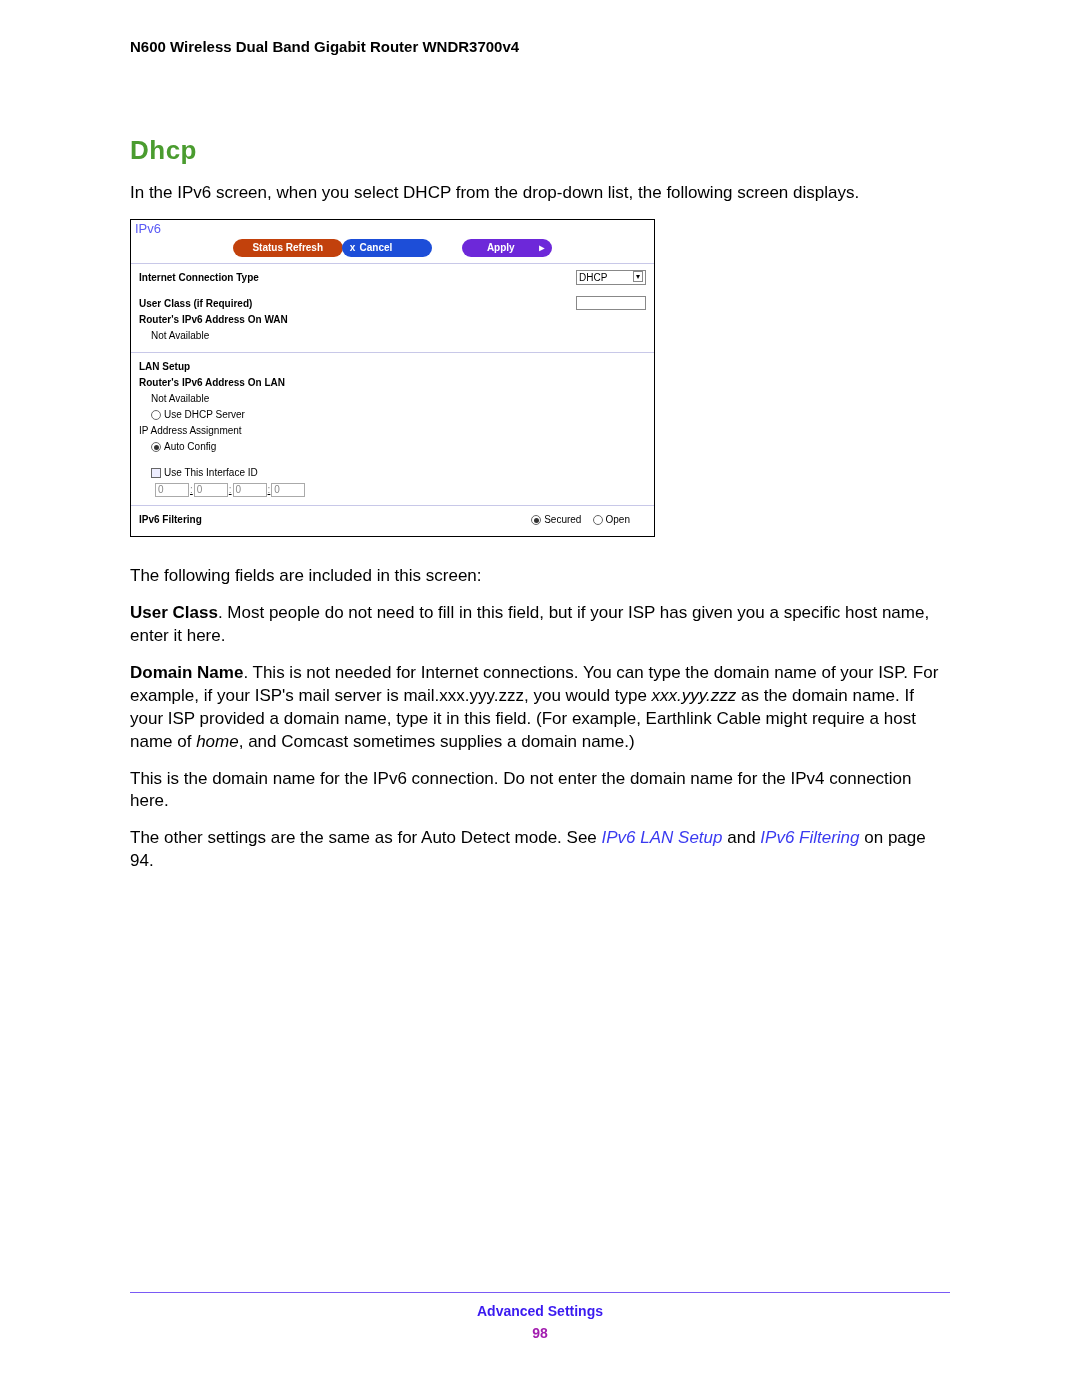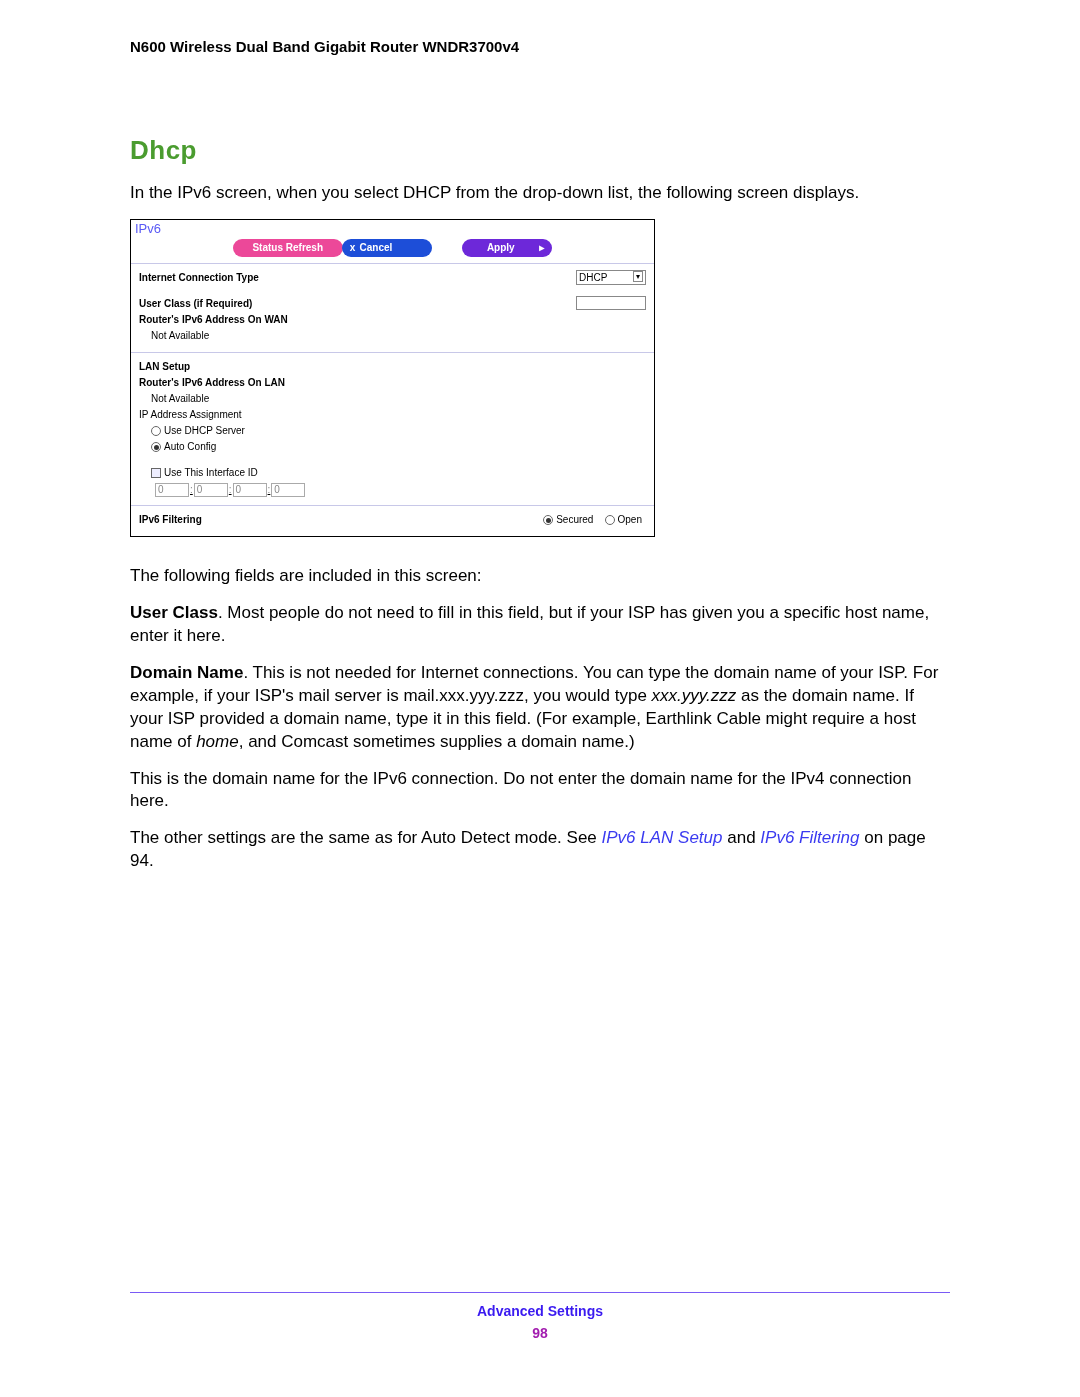--- a/index.html
+++ b/index.html
@@ -8,41 +8,41 @@
   .header-title { text-align: left; font-weight: bold; font-size: 15px; margin-bottom: 80px; }
   .section-title { color: #4a9c2f; font-size: 26px; font-weight: bold; margin-bottom: 16px; letter-spacing: 0.5px; }
   .body-text { font-size: 17px; line-height: 1.35; margin-bottom: 14px; }
   .body-text .bold { font-weight: bold; }
   .body-text .italic { font-style: italic; }
   .body-text .link { color: #3a3af0; font-style: italic; }
   .screenshot { border: 1px solid #000; width: 525px; margin: 10px 4px 28px 0; font-family: Arial, sans-serif; font-size: 10px; color: #000; }
   .ss-title { color: #5a5af5; font-size: 13px; padding: 1px 4px; }
   .ss-buttons { text-align: center; padding: 2px 0 6px 0; border-bottom: 1px solid #c8c8e8; }
   .ss-btn { display: inline-block; border-radius: 10px; height: 18px; line-height: 18px; color: #fff; font-size: 10px; font-weight: bold; vertical-align: middle; }
-  .ss-btn.refresh { background: #ec4899; width: 110px; margin-right: -4px; }
+  .ss-btn.refresh { background: #c2410c; width: 110px; margin-right: -4px; }
   .ss-btn.cancel { background: #1d4ed8; width: 90px; padding-left: 4px; text-align: left; }
   .ss-btn.cancel .x { display:inline-block; width:14px; text-align:center; }
   .ss-btn.apply { background: #6d28d9; width: 90px; margin-left: 28px; }
   .ss-btn.apply .arrow { float: right; margin-right: 8px; }
   .ss-section { padding: 6px 8px 8px 8px; border-bottom: 1px solid #c8c8e8; }
   .ss-section.last { border-bottom: none; }
   .ss-row { position: relative; line-height: 16px; }
   .ss-label-bold { font-weight: bold; font-size: 10px; }
   .ss-label { font-size: 10px; }
   .ss-indent { padding-left: 12px; font-size: 10px; }
   .ss-select { position: absolute; right: 0; top: 0; border: 1px solid #888; width: 70px; height: 15px; line-height: 13px; padding: 0 2px; font-size: 10px; background: #fff; }
   .ss-select .caret { float: right; border: 1px solid #888; width: 10px; height: 11px; text-align: center; line-height: 9px; font-size: 8px; margin-top: 0px; }
   .ss-input-sm { position: absolute; right: 0; top: 0; border: 1px solid #888; width: 70px; height: 14px; background: #fff; }
   .ss-radio { display: inline-block; width: 10px; height: 10px; border: 1px solid #666; border-radius: 50%; vertical-align: middle; margin-right: 3px; position: relative; }
   .ss-radio.checked::after { content:""; position:absolute; width:5px; height:5px; background:#333; border-radius:50%; top:1.5px; left:1.5px; }
   .ss-checkbox { display: inline-block; width: 10px; height: 10px; border: 1px solid #666; vertical-align: middle; margin-right: 3px; background:#eef; }
   .ss-ifid-row { padding-left: 16px; margin-top: 2px; text-decoration: underline; }
   .ss-ifid-box { display: inline-block; border: 1px solid #aaa; width: 34px; height: 14px; color: #888; font-size: 10px; padding: 0 2px; vertical-align: middle; }
   .ss-colon { color: #888; margin: 0 1px; }
-  .ss-right-opts { position: absolute; right: 4px; top: 0; font-size: 10px; white-space: nowrap; }
+  .ss-right-opts { position: absolute; right: 16px; top: 0; font-size: 10px; white-space: nowrap; }
   .footer { position: absolute; bottom: 56px; left: 130px; right: 130px; border-top: 1px solid #7a5af5; text-align: center; padding-top: 10px; }
   .footer-title { color: #3a1af0; font-weight: bold; font-size: 14px; }
   .footer-page { color: #a21caf; font-weight: bold; font-size: 14px; margin-top: 6px; }
 </style>
 </head>
 <body>
 
 <div class="page">
   <div class="header-title">N600 Wireless Dual Band Gigabit Router WNDR3700v4</div>
 
@@ -78,24 +78,24 @@
       <div class="ss-row">
         <span class="ss-label-bold">Router's IPv6 Address On WAN</span>
       </div>
       <div class="ss-row ss-indent">Not Available</div>
     </div>
 
     <div class="ss-section">
       <div class="ss-row ss-label-bold">LAN Setup</div>
       <div class="ss-row ss-label-bold">Router's IPv6 Address On LAN</div>
       <div class="ss-row ss-indent">Not Available</div>
-      <div class="ss-row ss-label">IP Address Assignment</div>
       <div class="ss-row ss-indent">
         <span class="ss-radio"></span><span>Use DHCP Server</span>
       </div>
+      <div class="ss-row ss-label">IP Address Assignment</div>
       <div class="ss-row ss-indent">
         <span class="ss-radio checked"></span><span>Auto Config</span>
       </div>
       <div style="height:10px"></div>
       <div class="ss-row ss-indent">
         <span class="ss-checkbox"></span><span>Use This Interface ID</span>
       </div>
       <div class="ss-ifid-row">
         <span class="ss-ifid-box">0</span><span class="ss-colon">:</span><span class="ss-ifid-box">0</span><span class="ss-colon">:</span><span class="ss-ifid-box">0</span><span class="ss-colon">:</span><span class="ss-ifid-box">0</span>
       </div>

